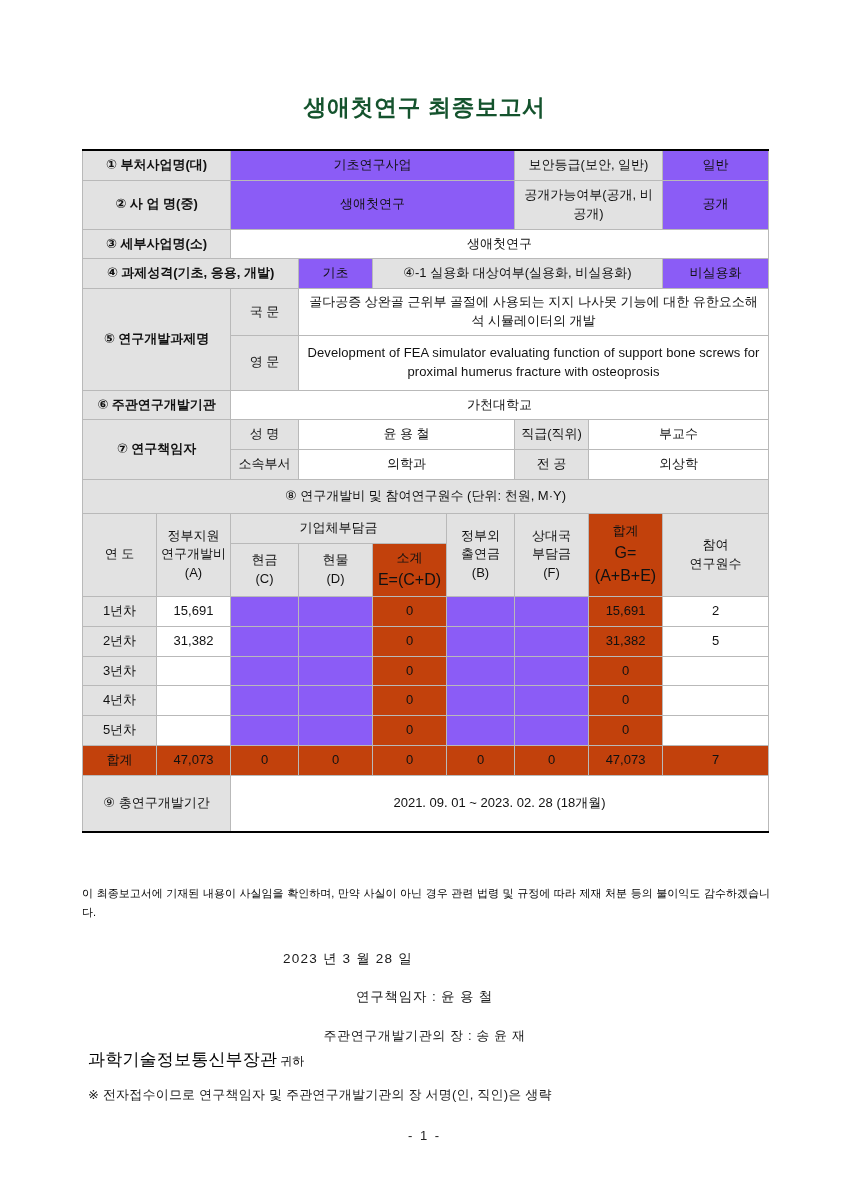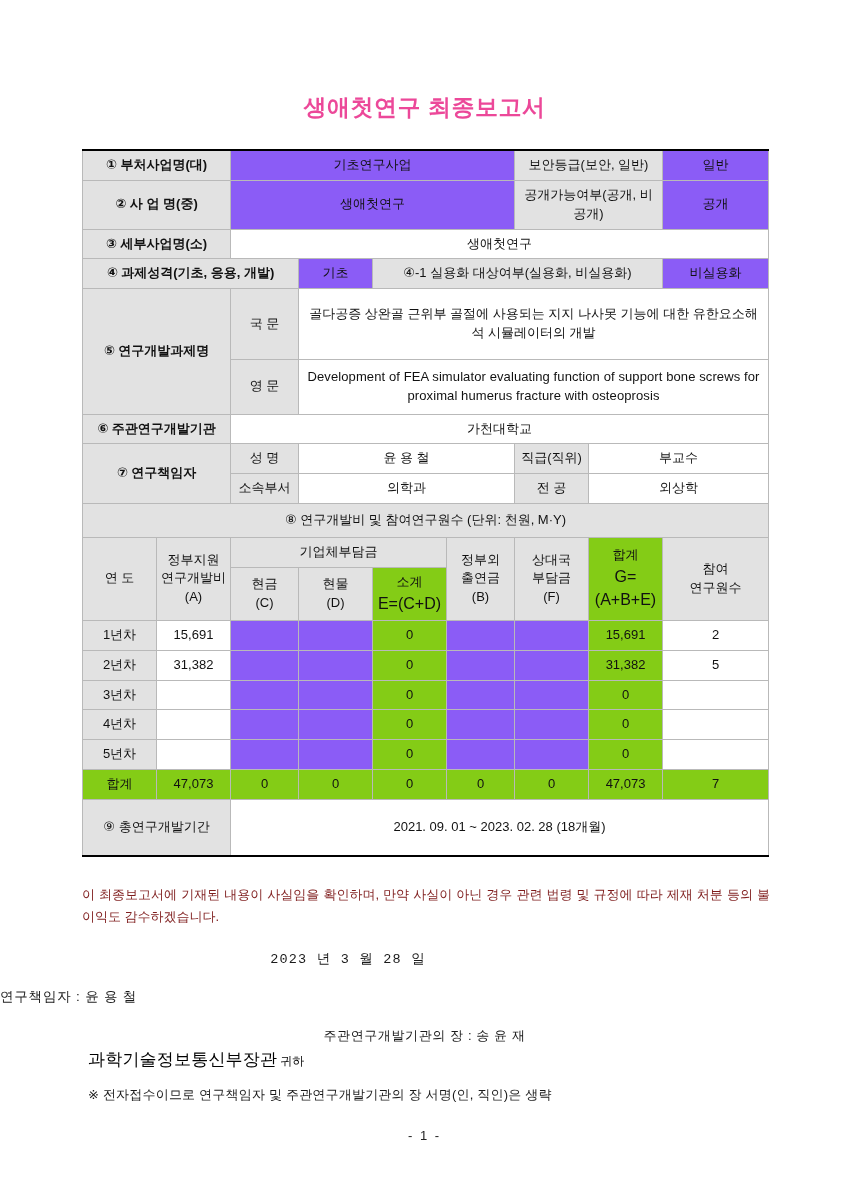--- a/index.html
+++ b/index.html
@@ -27,21 +27,21 @@
   
   .doc-title {
     position: absolute;
     left: 0;
     top: 92px;
     width: 849px;
     text-align: center;
     font-size: 23px;
     font-weight: bold;
     letter-spacing: 0.5px;
-    color: #ec4899;
+    color: #14532d;
   }
 
   
   .main-table {
     position: absolute;
     left: 82px;
     top: 149px;
     width: 686px;
     border-collapse: collapse;
     table-layout: fixed;
@@ -54,21 +54,21 @@
     padding: 5px 4px;
     line-height: 1.45;
     color: #111;
   }
   .main-table tr.topline > td { border-top: 2px solid #000; }
   .main-table tr.botline > td { border-bottom: 2px solid #000; }
 
   .lbl   { background: #e2e2e2; }
   .val   { background: #ffffff; }
   .vgray { background: #8b5cf6; }
-  .orange{ background: #84cc16; }
+  .orange{ background: #c2410c; }
 
   .lbl-left {
     text-align: left;
     padding-left: 10px;
     font-weight: bold;
   }
   .num { text-align: right; padding-right: 9px; }
   .small { font-size: 16px; }
   .tight { line-height: 1.3; }
 
@@ -84,41 +84,40 @@
     background: #e2e2e2;
     font-size: 13px;
   }
 
   
   .statement {
     position: absolute;
     left: 82px;
     top: 884px;
     width: 688px;
-    font-size: 13px;
+    font-size: 11px;
     line-height: 1.72;
     text-align: justify;
-    color: #7f1d1d;
+    color: #000000;
   }
 
   
   .sig-date {
     position: absolute;
     left: 0; top: 950px;
     width: 696px;
     text-align: center;
     font-size: 13.5px;
     letter-spacing: 1.2px;
-    font-family: Liberation Mono, monospace;
   }
   .sig-pi {
     position: absolute;
     left: 0; top: 988px;
     width: 849px;
-    text-align: left;
+    text-align: center;
     font-size: 13.5px;
     letter-spacing: 0.8px;
   }
   .sig-org {
     position: absolute;
     left: 0; top: 1027px;
     width: 849px;
     text-align: center;
     font-size: 13px;
     letter-spacing: 0.6px;
@@ -200,21 +199,21 @@
     <tr>
       <td class="lbl lbl-left" colspan="3">④ 과제성격(기초, 응용, 개발)</td>
       <td class="vgray" colspan="1">기초</td>
       <td class="lbl small" colspan="4">④-1 실용화 대상여부(실용화, 비실용화)</td>
       <td class="vgray" colspan="2">비실용화</td>
     </tr>
 
     <tr>
       <td class="lbl lbl-left" colspan="2" rowspan="2">⑤ 연구개발과제명</td>
       <td class="lbl" colspan="1">국  문</td>
-      <td class="val kor-title" colspan="7" style="padding:16px 10px;">골다공증 상완골 근위부 골절에 사용되는 지지 나사못 기능에 대한 유한요소해석 시뮬레이터의 개발</td>
+      <td class="val kor-title" colspan="7" style="padding:4px 10px;">골다공증 상완골 근위부 골절에 사용되는 지지 나사못 기능에 대한 유한요소해석 시뮬레이터의 개발</td>
     </tr>
 
     <tr>
       <td class="lbl" colspan="1">영  문</td>
       <td class="val eng" colspan="7" style="padding:8px 2px;">Development of FEA simulator evaluating function of support bone screws for proximal humerus fracture with osteoprosis</td>
     </tr>
 
     <tr>
       <td class="lbl lbl-left" colspan="2">⑥ 주관연구개발기관</td>
       <td class="val" colspan="8">가천대학교</td>

